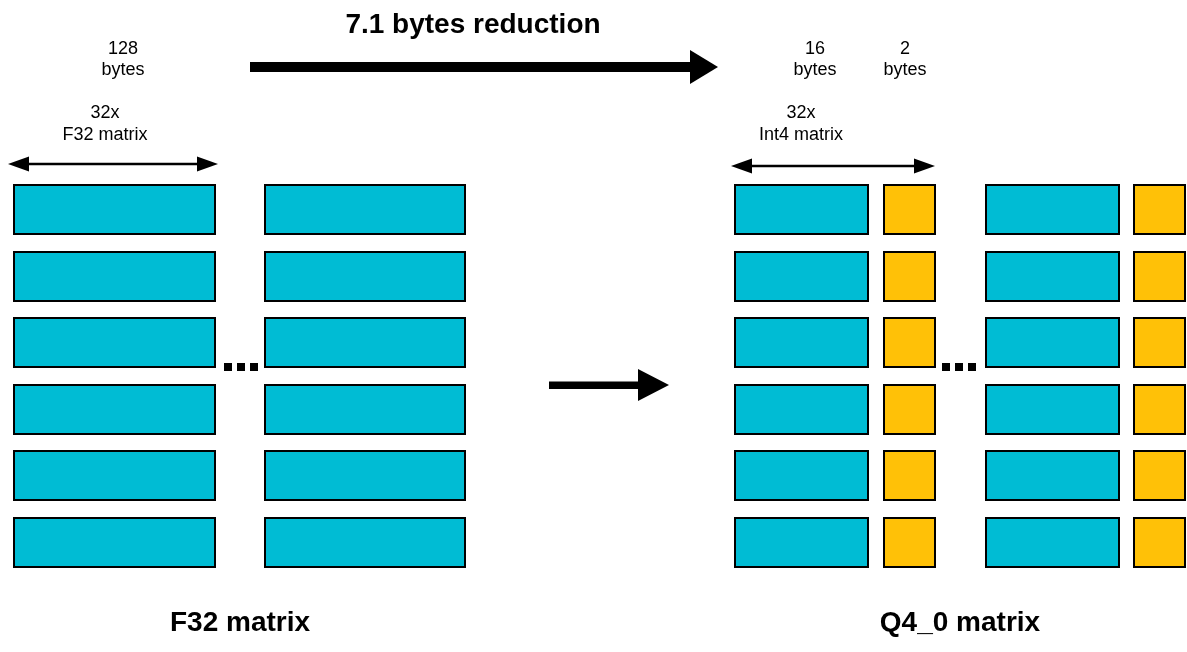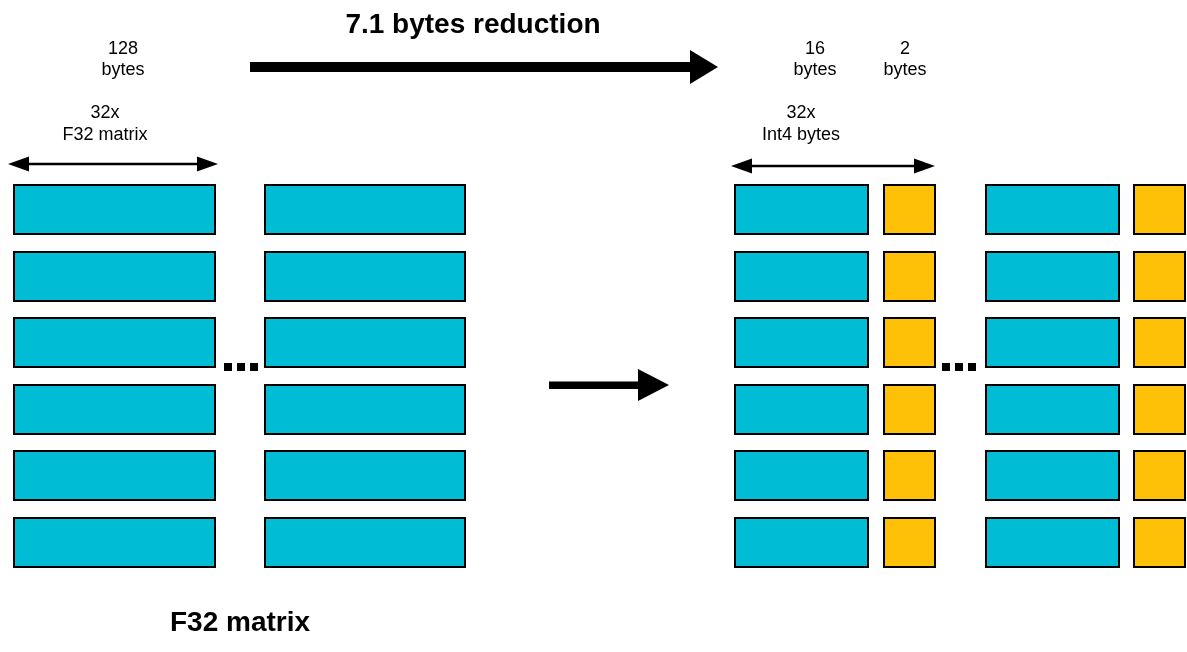--- a/index.html
+++ b/index.html
@@ -63,21 +63,21 @@
   <div class="lbl" style="left:815px;top:38px">
     <div class="b">16</div>
     <div>bytes</div>
   </div>
   <div class="lbl" style="left:905px;top:38px">
     <div class="b">2</div>
     <div>bytes</div>
   </div>
   <div class="lbl" style="left:801px;top:101px;line-height:22px">
     <div class="b">32x</div>
-    <div>Int4 bytes</div>
+    <div>Int4 matrix</div>
   </div>
 
   <svg class="arrow-svg" style="left:728px;top:155px" width="210" height="22" viewBox="0 0 210 22">
     <line class="stroke" x1="18" y1="11" x2="192" y2="11" stroke-width="2.6"></line>
     <polygon class="fill" points="3,11 24,3.5 24,18.5"></polygon>
     <polygon class="fill" points="207,11 186,3.5 186,18.5"></polygon>
   </svg>
 
   <svg class="arrow-svg" style="left:545px;top:365px" width="130" height="40" viewBox="0 0 130 40">
     <rect class="fill" x="4" y="16.5" width="90" height="7.5"></rect>
@@ -141,14 +141,15 @@
   <div class="col" style="left:1133px;top:184px;width:53px">
       <div class="cell scale"></div>
       <div class="cell scale"></div>
       <div class="cell scale"></div>
       <div class="cell scale"></div>
       <div class="cell scale"></div>
       <div class="cell scale"></div>
     </div>
 
   <div class="matrix-label" style="left:240px;top:606px">F32 matrix</div>
+  <div class="matrix-label" style="left:960px;top:606px">Q4_0 matrix</div>
 
 </div>
 
 </body></html>

